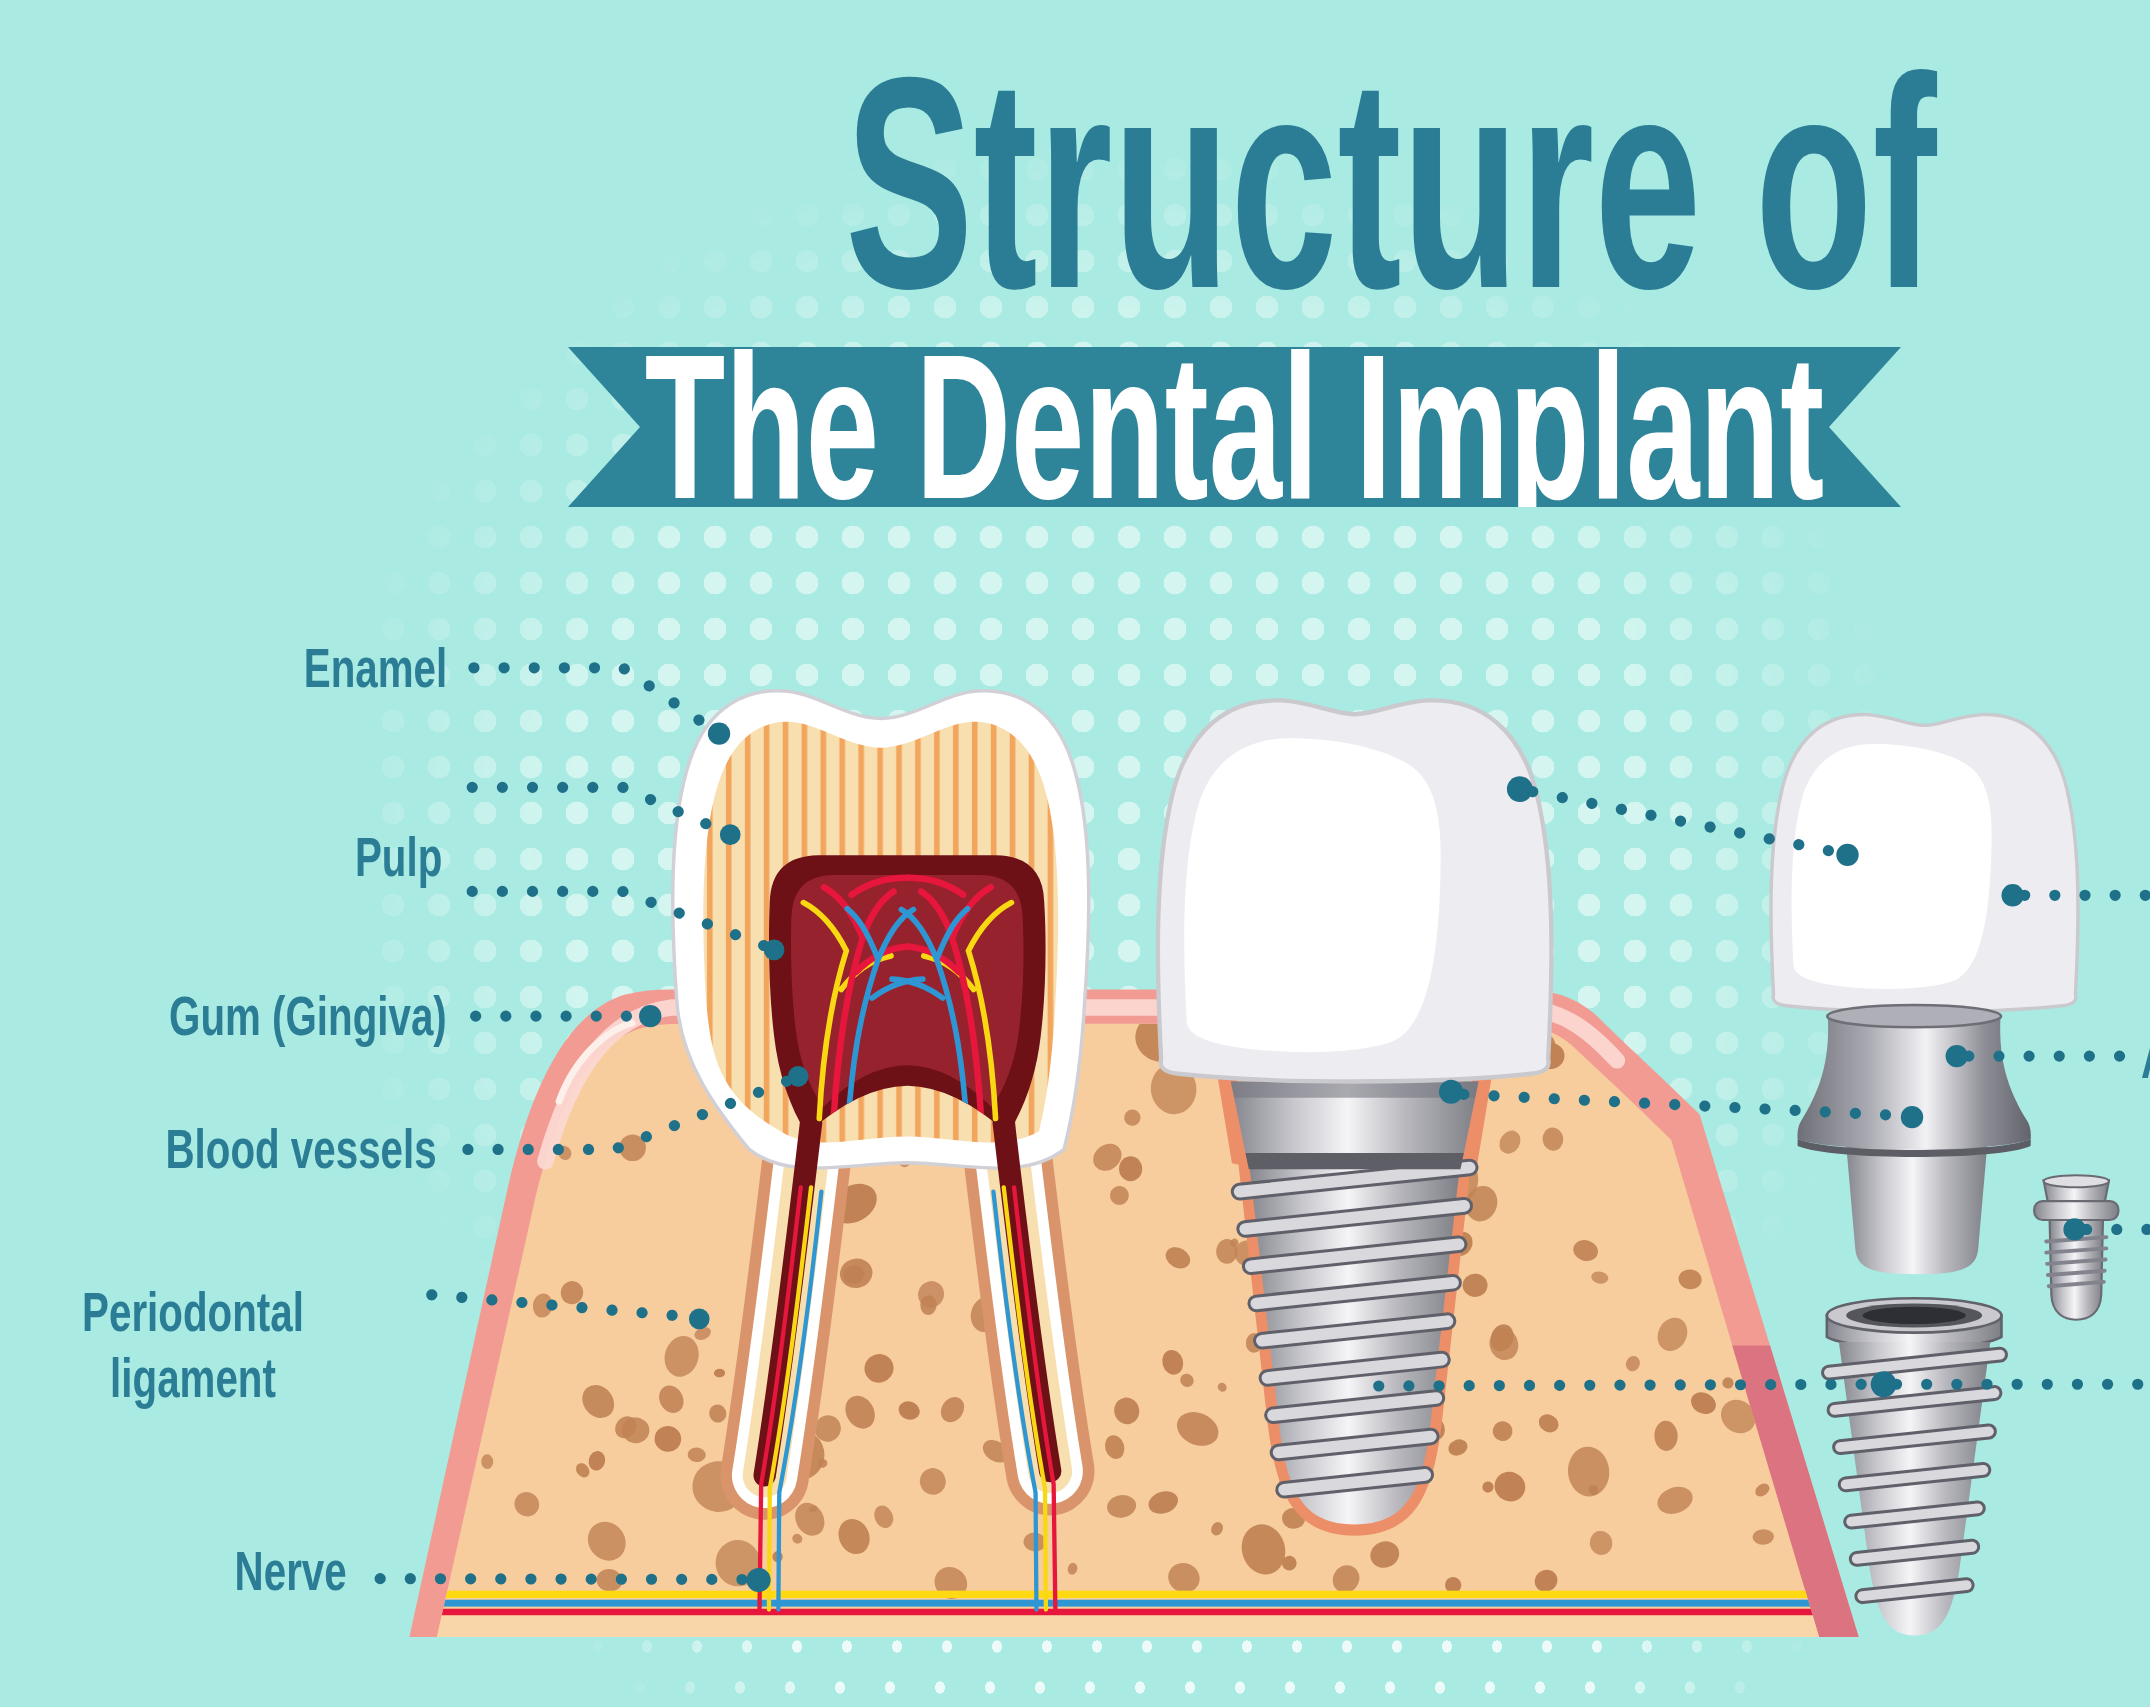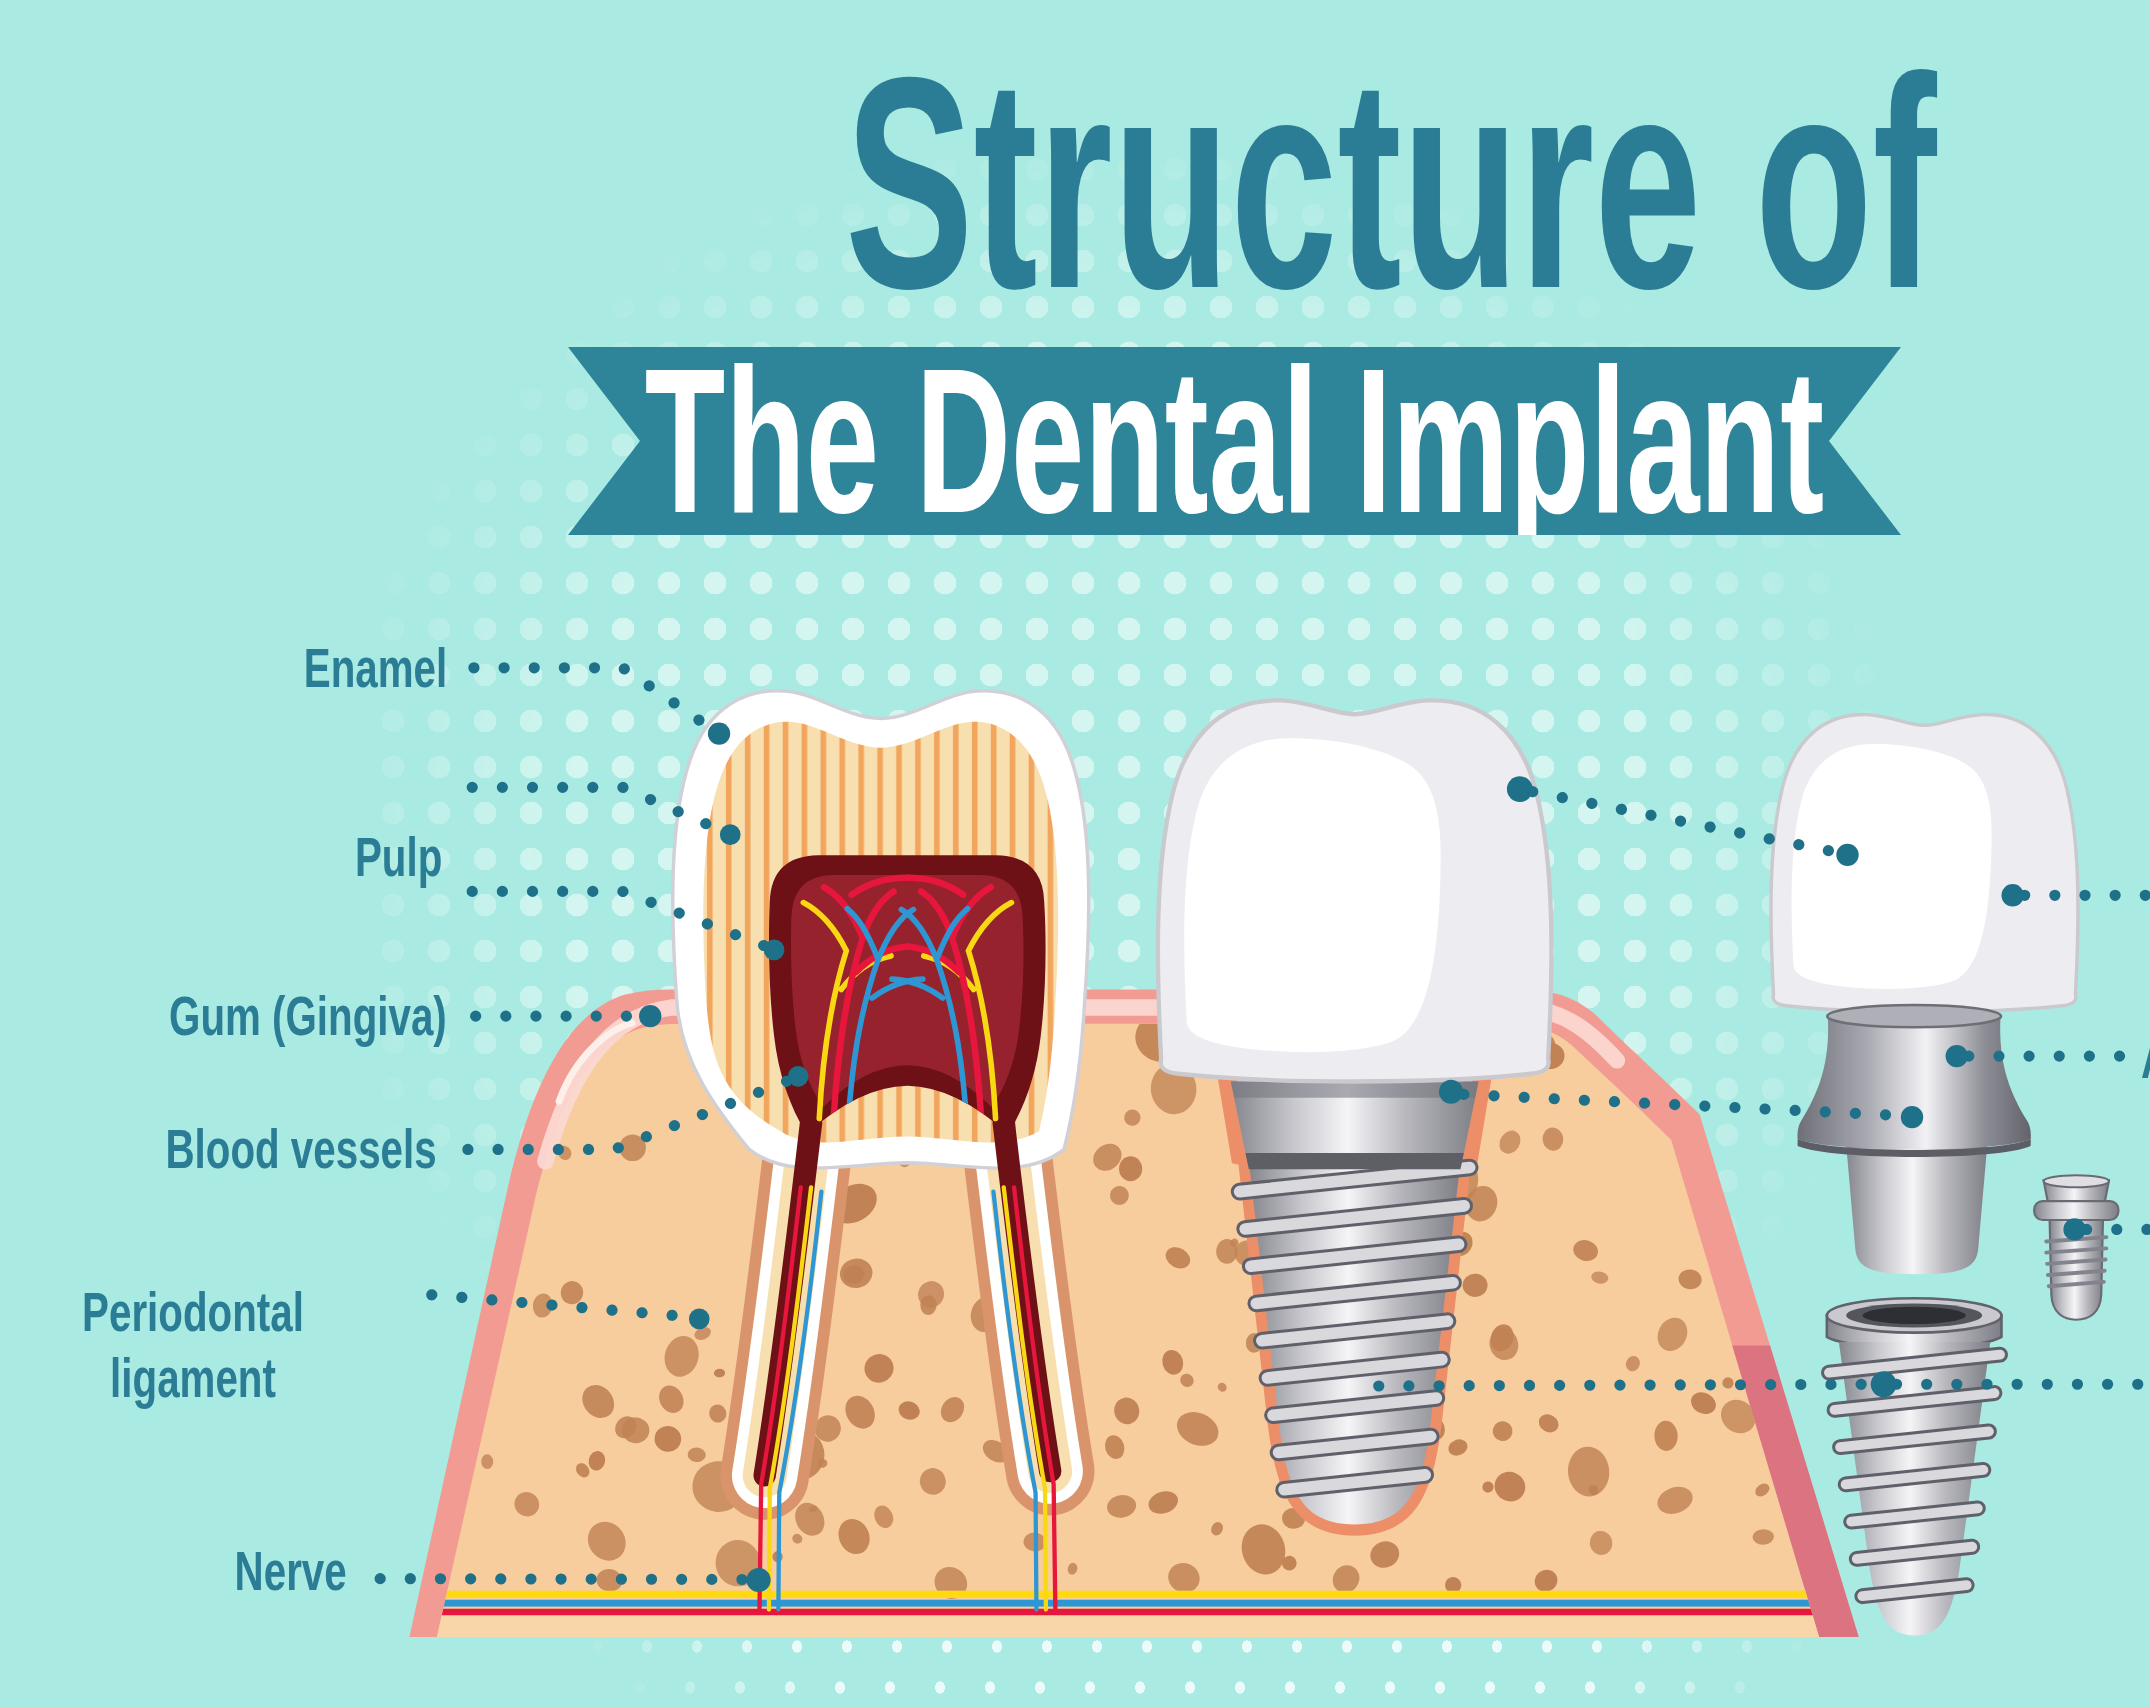--- a/index.html
+++ b/index.html
@@ -26,21 +26,21 @@
     mask-image:linear-gradient(90deg,transparent 0,#000 18%,#000 82%,transparent 100%);}
   .dots-b1{left:572px;top:1634px;width:1247px;height:24px;}
   .dots-b2{left:615px;top:1675px;width:1183px;height:24px;}
 
   svg.scene{position:absolute;left:0;top:0;}
 
   .title{position:absolute;left:538px;top:41px;width:1419px;text-align:left;
     color:var(--accent);font-weight:bold;font-size:301px;line-height:.95;white-space:nowrap;}
   .title>span{display:inline-block;transform:scaleX(.64);transform-origin:center;}
 
-  .ribbon{position:absolute;left:568px;top:347px;width:1333px;height:188px;background:var(--ribbon);
+  .ribbon{position:absolute;left:568px;top:347px;width:1333px;height:160px;background:var(--ribbon);
     clip-path:polygon(0 0,100% 0,calc(100% - 72px) 50%,100% 100%,0 100%,72px 50%);
     display:flex;align-items:center;justify-content:center;}
   .ribbon>span{display:inline-block;transform:scaleX(.64);transform-origin:center;
     color:#fff;font-weight:bold;font-size:206px;line-height:1;white-space:nowrap;}
 
   .lbl{position:absolute;color:var(--accent);font-weight:bold;font-size:56px;line-height:1.18;
     white-space:nowrap;transform:translateY(-50%);}
   .lbl>span{display:inline-block;transform:scaleX(.72);}
   .lbl.al-r{text-align:right}.lbl.al-r>span{transform-origin:right center;}
   .lbl.al-l{text-align:left}.lbl.al-l>span{transform-origin:left center;}

